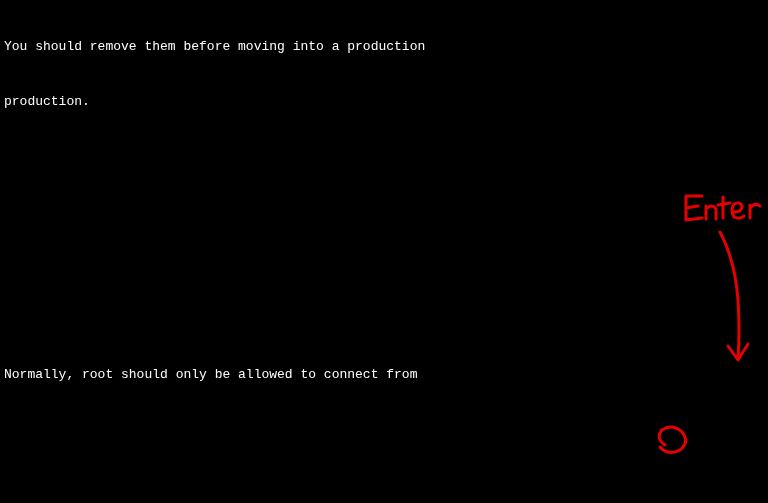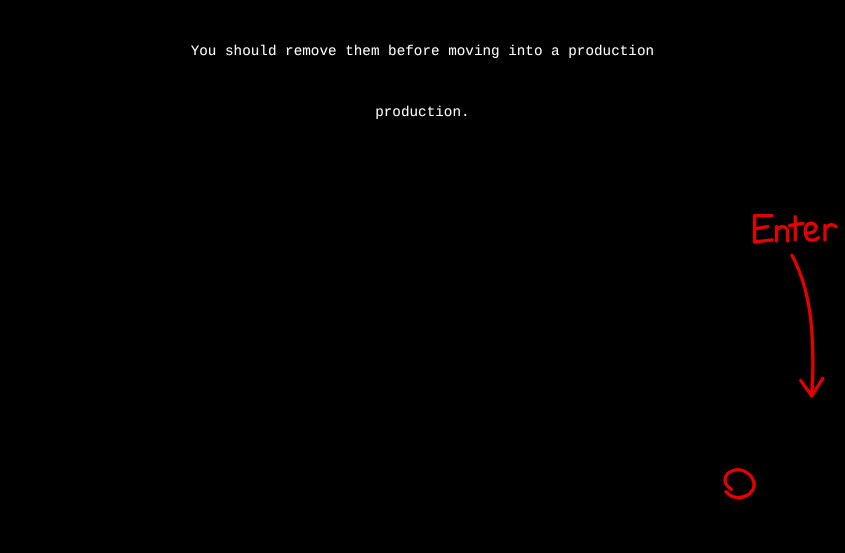--- a/index.html
+++ b/index.html
@@ -18,21 +18,20 @@
       padding: 2px 4px;
       position: relative;
       overflow: hidden;
     }
     .terminal {
       white-space: pre-wrap;
       word-break: break-word;
     }
     .line {
       display: block;
-      text-align: center;
     }
     .blank {
       height: 1.4em;
     }
     .annotations {
       position: absolute;
       top: 0;
       left: 0;
       width: 768px;
       height: 503px;
@@ -42,20 +41,21 @@
 </head>
 <body>
 
 <div class="terminal">
   <span class="line">You should remove them before moving into a production</span>
   <span class="line">production.</span>
   <span class="line blank"></span>
   <span class="line blank"></span>
   <span class="line blank"></span>
   <span class="line blank"></span>
+  <span class="line">Normally, root should only be allowed to connect from</span>
   
   
   
   
   
   
   
   
   
   

